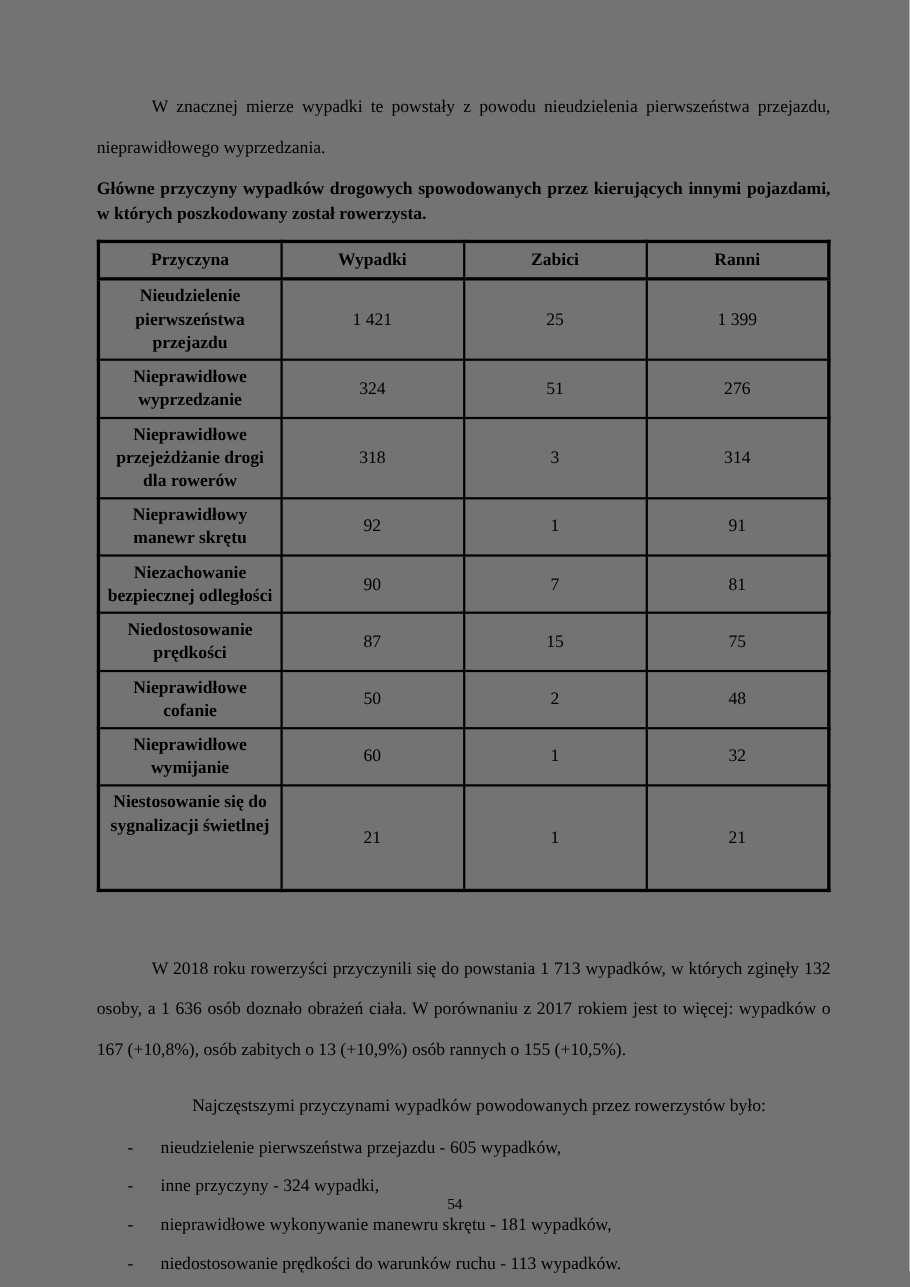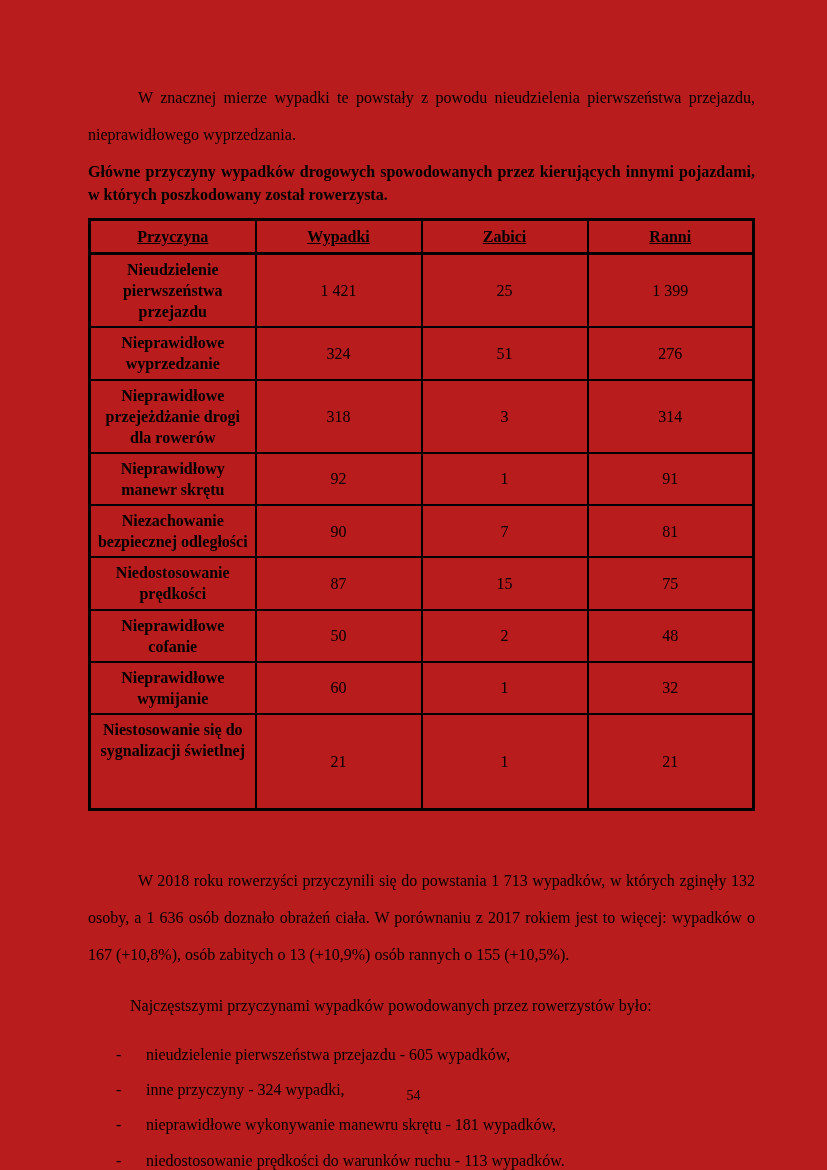--- a/index.html
+++ b/index.html
@@ -7,21 +7,21 @@
     padding: 0;
     background: #ffffff;
   }
   * { box-sizing: border-box; }
 
   .page {
     position: relative;
     width: 827px;
     height: 1170px;
     margin: 0 auto;
-    background: #b91c1c;
+    background: #737373;
     color: #000000;
     font-family: "Liberation Serif", "DejaVu Serif", serif;
     font-size: 16px;
     padding: 80px 72px 1px 88px;
     overflow: hidden;
   }
 
   .para {
     text-align: justify;
     line-height: 2.3;
@@ -50,40 +50,40 @@
     padding: 4px 6px;
     line-height: 1.32;
     font-size: 16px;
     text-align: center;
   }
   table.data-table th {
     border-bottom: 3px solid #000;
     font-weight: bold;
     text-align: center;
     height: 34px;
-    text-decoration: underline;
   }
   table.data-table col { width: 25%; }
   td.cause {
     font-weight: bold;
     text-align: justify;
     vertical-align: top;
     margin-left: 47px;
   }
   td.num {
     text-align: center;
     vertical-align: middle;
     font-weight: normal;
   }
   tbody tr:last-child td { height: 96px; }
 
   .list-block { margin: 14px 0 0 28px; }
   .list-title {
-    margin: 14px;
+    margin: 3px;
     line-height: 2.2;
+    text-align: center;
   }
   .list-item {
     display: flex;
     line-height: 2.2;
   }
   .list-item .dash {
     width: 30px;
     flex: 0 0 30px;
   }
 

